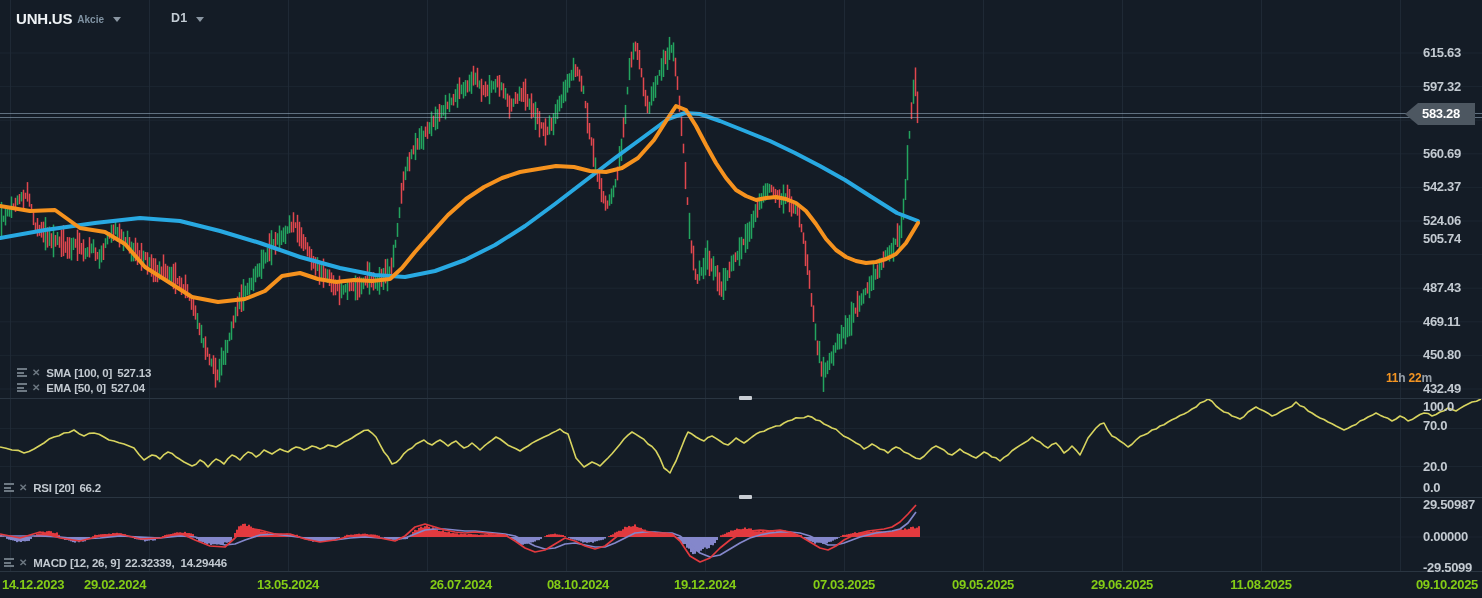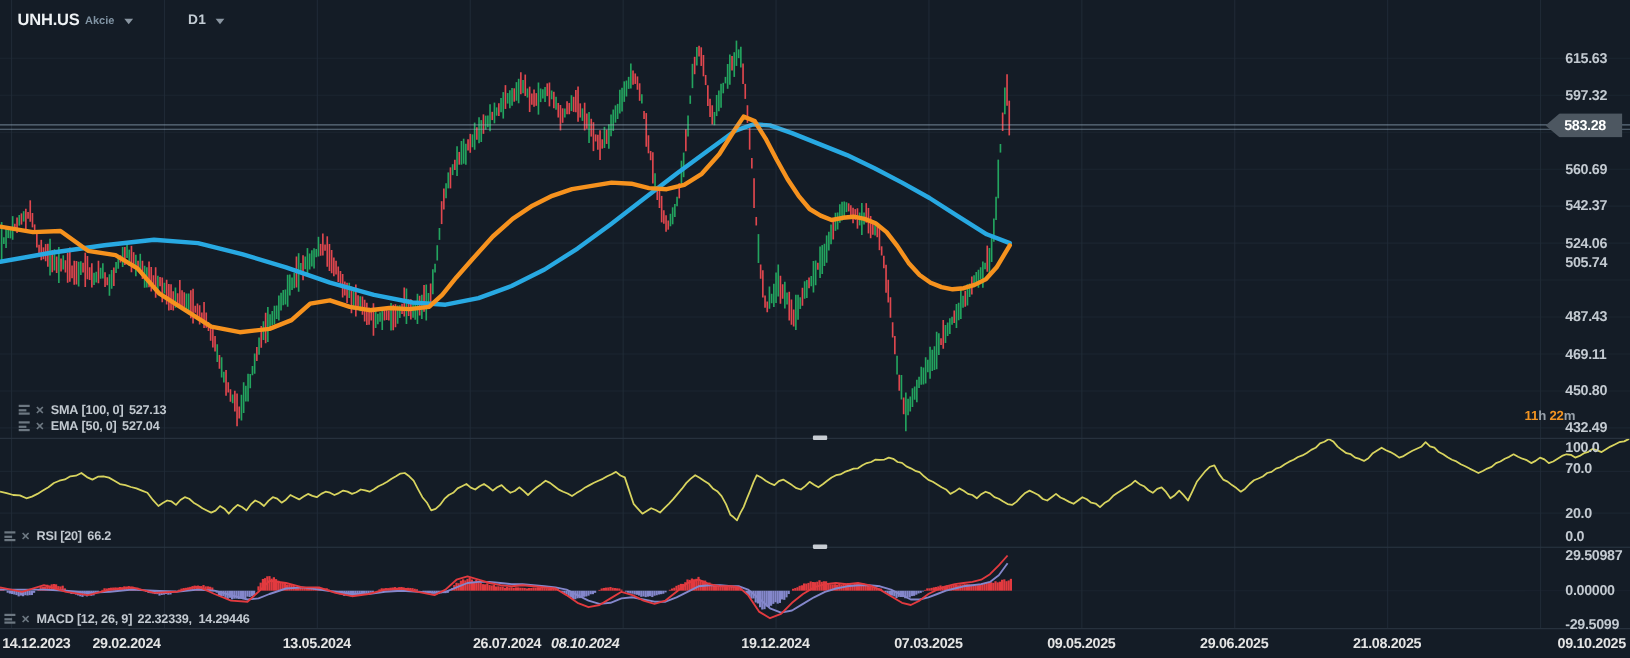--- a/index.html
+++ b/index.html
@@ -12,21 +12,21 @@
   
   #hdr{position:absolute;left:16px;top:9px;display:flex;align-items:center;height:18px;justify-content:center;}
   .sym{font-size:15px;font-weight:800;color:#eef2f5;letter-spacing:-0.2px;}
   .sym-type{font-size:10px;font-weight:700;color:#8093a3;margin-left:5px;margin-top:3px;}
   .tf{font-size:12.5px;font-weight:800;color:#c3ccd4;margin-left:50px;letter-spacing:0.2px;}
   .chev{width:0;height:0;border-left:4.5px solid transparent;border-right:4.5px solid transparent;
         border-top:5px solid #8a96a2;display:inline-block;margin-left:9px;margin-top:3px;}
   
   .axl{position:absolute;left:1423px;font-size:13px;font-weight:700;color:#c3cad1;
        letter-spacing:-0.3px;line-height:14px;white-space:nowrap;}
-  .dtl{position:absolute;top:577px;font-size:13px;font-weight:700;color:#e5e5e5;
+  .dtl{position:absolute;top:577px;font-size:13px;font-weight:700;color:#84cc16;
        letter-spacing:-0.3px;white-space:nowrap;}
   
   #ptag{position:absolute;left:1405px;top:103px;width:70px;height:22px;background:#4d5761;
         clip-path:polygon(0 50%,13px 0,100% 0,100% 100%,13px 100%);
         color:#ffffff;font-size:13px;font-weight:700;line-height:22px;padding-left:17px;
         box-sizing:border-box;letter-spacing:-0.3px;}
   
   .ind{position:absolute;display:flex;align-items:center;height:13px;
        font-size:11.5px;font-weight:700;color:#c2c9d0;letter-spacing:-0.2px;white-space:pre;}
   .ind .bars{display:inline-block;margin-right:5px;}
@@ -1057,22 +1057,22 @@
     <div class="axl" style="top:419px">70.0</div>
     <div class="axl" style="top:459.5px">20.0</div>
     <div class="axl" style="top:481px">0.0</div>
     <div class="axl" style="top:498px">29.50987</div>
     <div class="axl" style="top:529.5px">0.00000</div>
     <div class="axl" style="top:561px">-29.5099</div>
     <div class="dtl" style="left:2px;text-align:left;">14.12.2023</div>
     <div class="dtl" style="left:84px;width:130px;">29.02.2024</div>
     <div class="dtl" style="left:223px;width:130px;text-align:center;">13.05.2024</div>
     <div class="dtl" style="left:362px;width:130px;text-align:right;">26.07.2024</div>
-    <div class="dtl" style="left:501px;width:130px;text-align:left;font-style:italic;">08.10.2024</div>
+    <div class="dtl" style="left:479px;width:130px;text-align:right;">08.10.2024</div>
     <div class="dtl" style="left:640px;width:130px;text-align:center;">19.12.2024</div>
     <div class="dtl" style="left:779px;width:130px;text-align:center;">07.03.2025</div>
     <div class="dtl" style="left:918px;width:130px;text-align:center;">09.05.2025</div>
     <div class="dtl" style="left:1057px;width:130px;text-align:center;">29.06.2025</div>
-    <div class="dtl" style="left:1196px;width:130px;text-align:center;">21.08.2025</div>
+    <div class="dtl" style="left:1196px;width:130px;text-align:center;">11.08.2025</div>
     <div class="dtl" style="left:1352px;width:126px;text-align:right;">09.10.2025</div>
   </div>
 
 <div id="ptag">583.28</div>
 
 </body></html>

